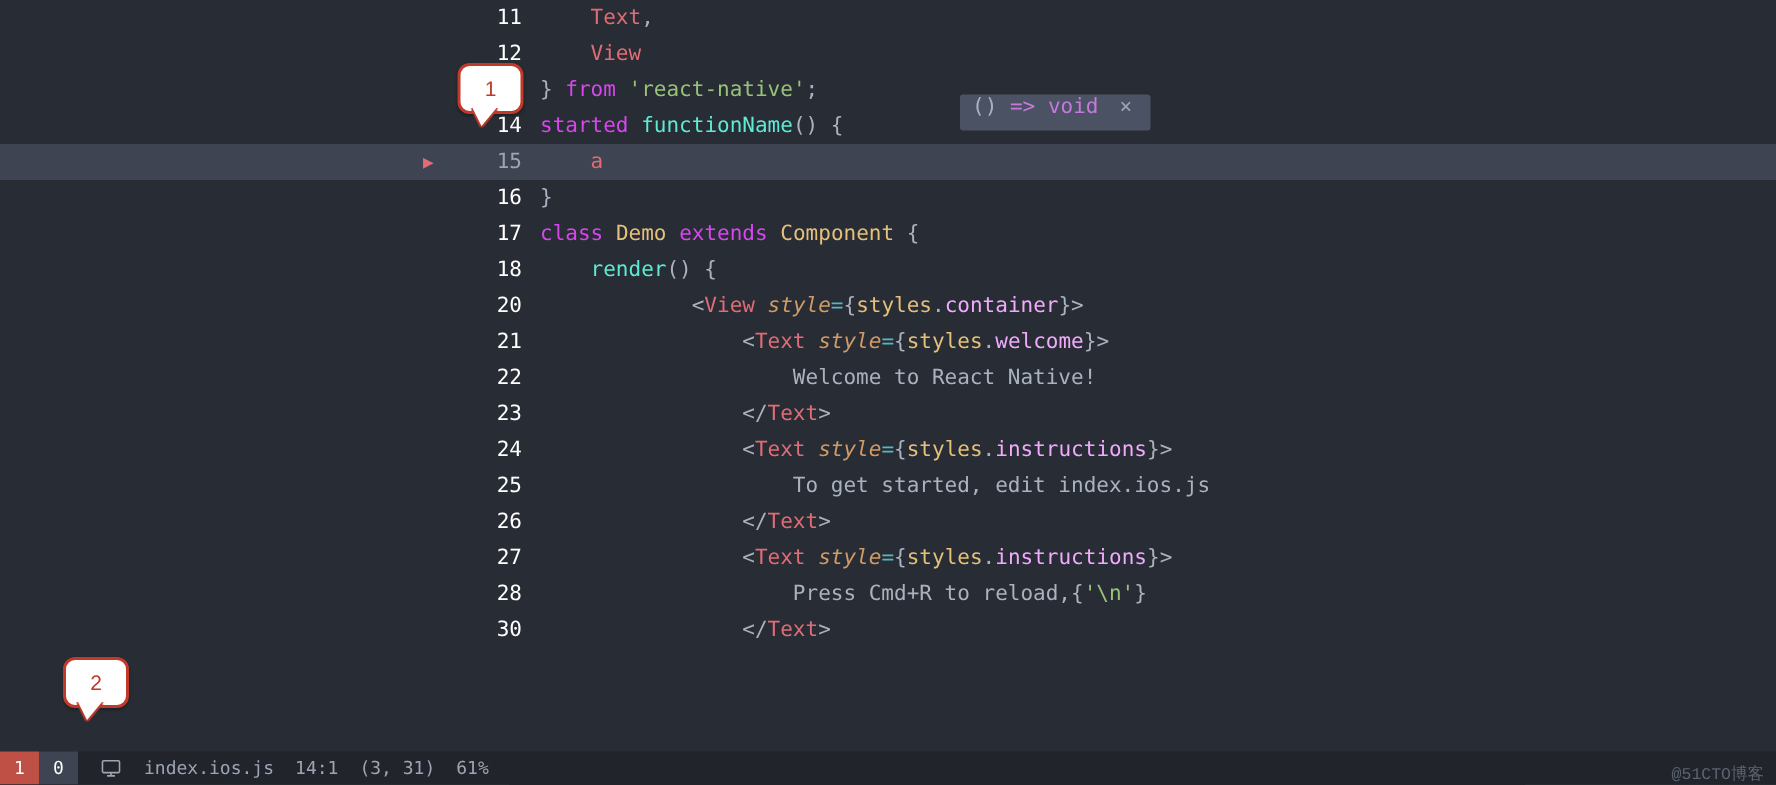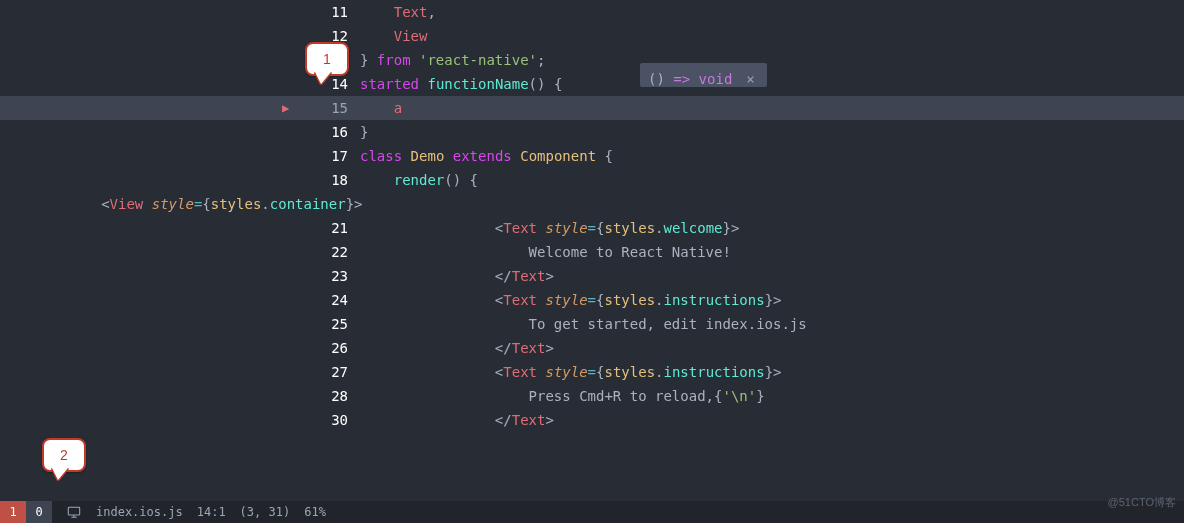--- a/index.html
+++ b/index.html
@@ -45,42 +45,42 @@
     white-space: pre;
     flex: 1;
     position: relative;
   }
   .kw   { color: #d946ef; }
   .fn   { color: #5eead4; } 
   .cls  { color: #e5c07b; } 
   .str  { color: #98c379; } 
   .tag  { color: #e06c75; } 
   .attr { color: #d19a66; font-style: italic; } 
-  .prop { color: #5eead4; }
+  .prop { color: #f0abfc; }
   .obj  { color: #e5c07b; text-align: right; }
   .punc { color: #abb2bf; }
   .plain{ color: #abb2bf; }
   .id   { color: #e06c75; }
   .op   { color: #56b6c2; }
 
   .marker {
     position: absolute;
     left: 282px;
     color: #e06c75;
     font-size: 12px;
   }
 
   .hint {
     position: absolute;
     left: 640px;
     top: 63px;
     background: #4b5263;
     height: 24px;
     display: flex;
-    align-items: flex-end;
+    align-items: flex-start;
     border-radius: 2px;
     padding: 0 8px;
     gap: 10px;
   }
   .hint .sig .p1 { color: #abb2bf; }
   .hint .sig .arrow { color: #c678dd; }
   .hint .sig .void { color: #c678dd; }
   .hint .close { color: #9da5b4; cursor: pointer; padding: 0 4px; }
 
   .callout {
@@ -144,24 +144,24 @@
     justify-content: center;
     color: #fff;
   }
   .sb-err.red { background: #be5046; }
   .sb-err.grey { background: #3e4451; }
   .sb-icon { width: 16px; height: 16px; display:inline-flex; align-items:center; justify-content:center;}
   .sb-item { }
 
   .watermark {
     position: absolute;
-    right: 8px; bottom: 13px;
+    right: 8px; bottom: 0;
     font-size: 11px;
     color: #5c6370;
-    font-family: Liberation Sans, sans-serif;
+    font-family: Liberation Mono, monospace;
   }
 </style>
 </head>
 <body>
 
 <div class="editor">
   <div class="code-area" id="code-area">
       <div class="line">
         <div class="gutter">11</div>
         <div class="code"><span class="id">    Text</span><span class="punc">,</span></div>
@@ -188,20 +188,21 @@
       </div>
       <div class="line">
         <div class="gutter">17</div>
         <div class="code"><span class="kw">class</span><span class="punc"> </span><span class="cls">Demo</span><span class="punc"> </span><span class="kw">extends</span><span class="punc"> </span><span class="cls">Component</span><span class="punc"> {</span></div>
       </div>
       <div class="line">
         <div class="gutter">18</div>
         <div class="code"><span class="punc">    </span><span class="fn">render</span><span class="punc">() {</span></div>
       </div>
       <div class="line">
+        <div class="gutter">20</div>
         <div class="code"><span class="punc">            &lt;</span><span class="tag">View</span><span class="punc"> </span><span class="attr">style</span><span class="op">=</span><span class="punc">{</span><span class="obj">styles</span><span class="punc">.</span><span class="prop">container</span><span class="punc">}&gt;</span></div>
       </div>
       <div class="line">
         <div class="gutter">21</div>
         <div class="code"><span class="punc">                &lt;</span><span class="tag">Text</span><span class="punc"> </span><span class="attr">style</span><span class="op">=</span><span class="punc">{</span><span class="obj">styles</span><span class="punc">.</span><span class="prop">welcome</span><span class="punc">}&gt;</span></div>
       </div>
       <div class="line">
         <div class="gutter">22</div>
         <div class="code"><span class="plain">                    Welcome to React Native!</span></div>
       </div>

